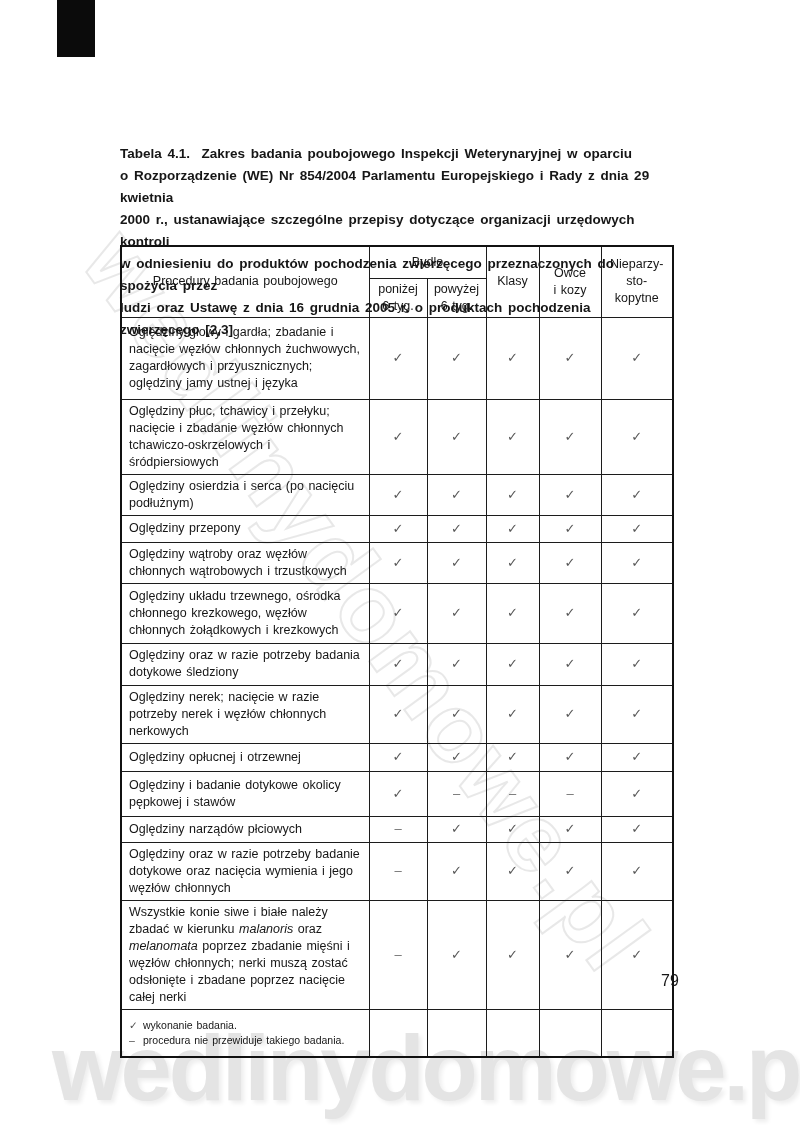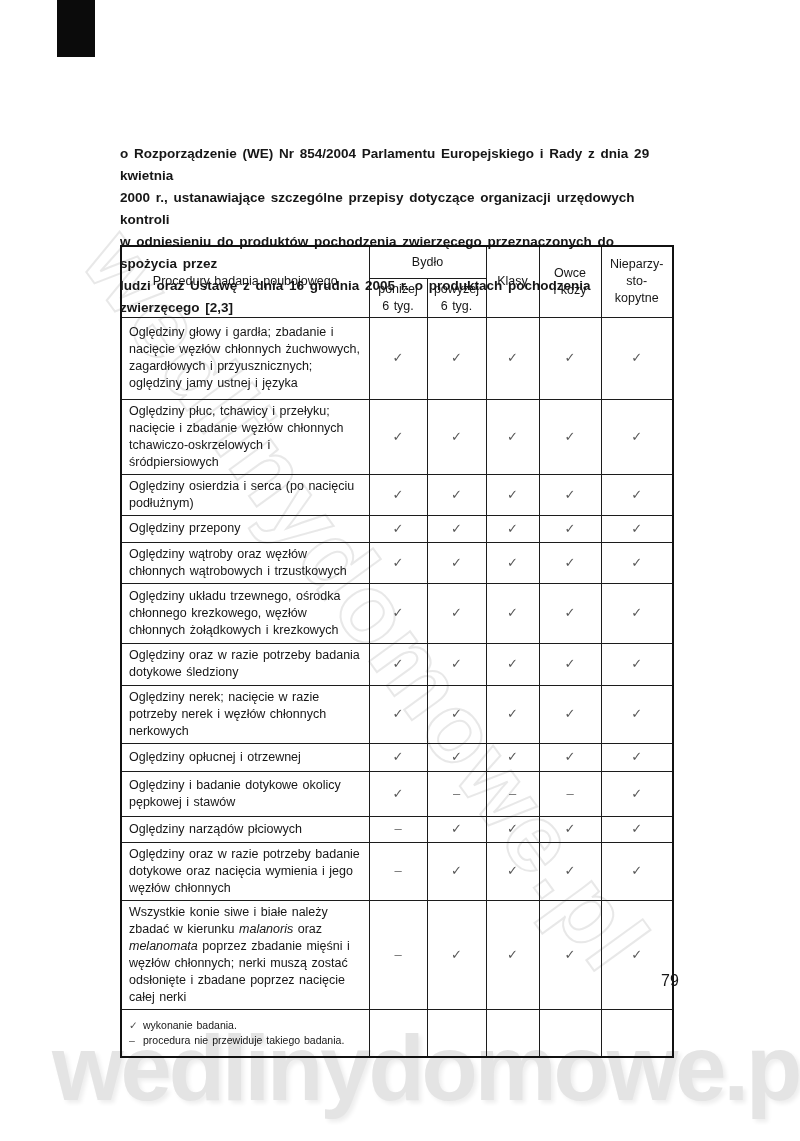--- a/index.html
+++ b/index.html
@@ -107,20 +107,21 @@
 </style>
 </head>
 <body>
 
 <div class="scan-bar"></div>
 
 <div class="wm-diagonal">wedlinydomowe.pl</div>
 <div class="wm-bottom">wedlinydomowe.pl</div>
 
 <div class="caption">
+  <div>Tabela 4.1.&nbsp; Zakres badania poubojowego Inspekcji Weterynaryjnej w oparciu</div>
   <div>o Rozporządzenie (WE) Nr 854/2004 Parlamentu Europejskiego i Rady z dnia 29 kwietnia</div>
   <div>2000 r., ustanawiające szczególne przepisy dotyczące organizacji urzędowych kontroli</div>
   <div>w odniesieniu do produktów pochodzenia zwierzęcego przeznaczonych do spożycia przez</div>
   <div>ludzi oraz Ustawę z dnia 16 grudnia 2005 r. o produktach pochodzenia zwierzęcego [2,3]</div>
 </div>
 
 <table class="insp">
   <colgroup>
     <col class="c-proc">
       <col class="c-b1">

